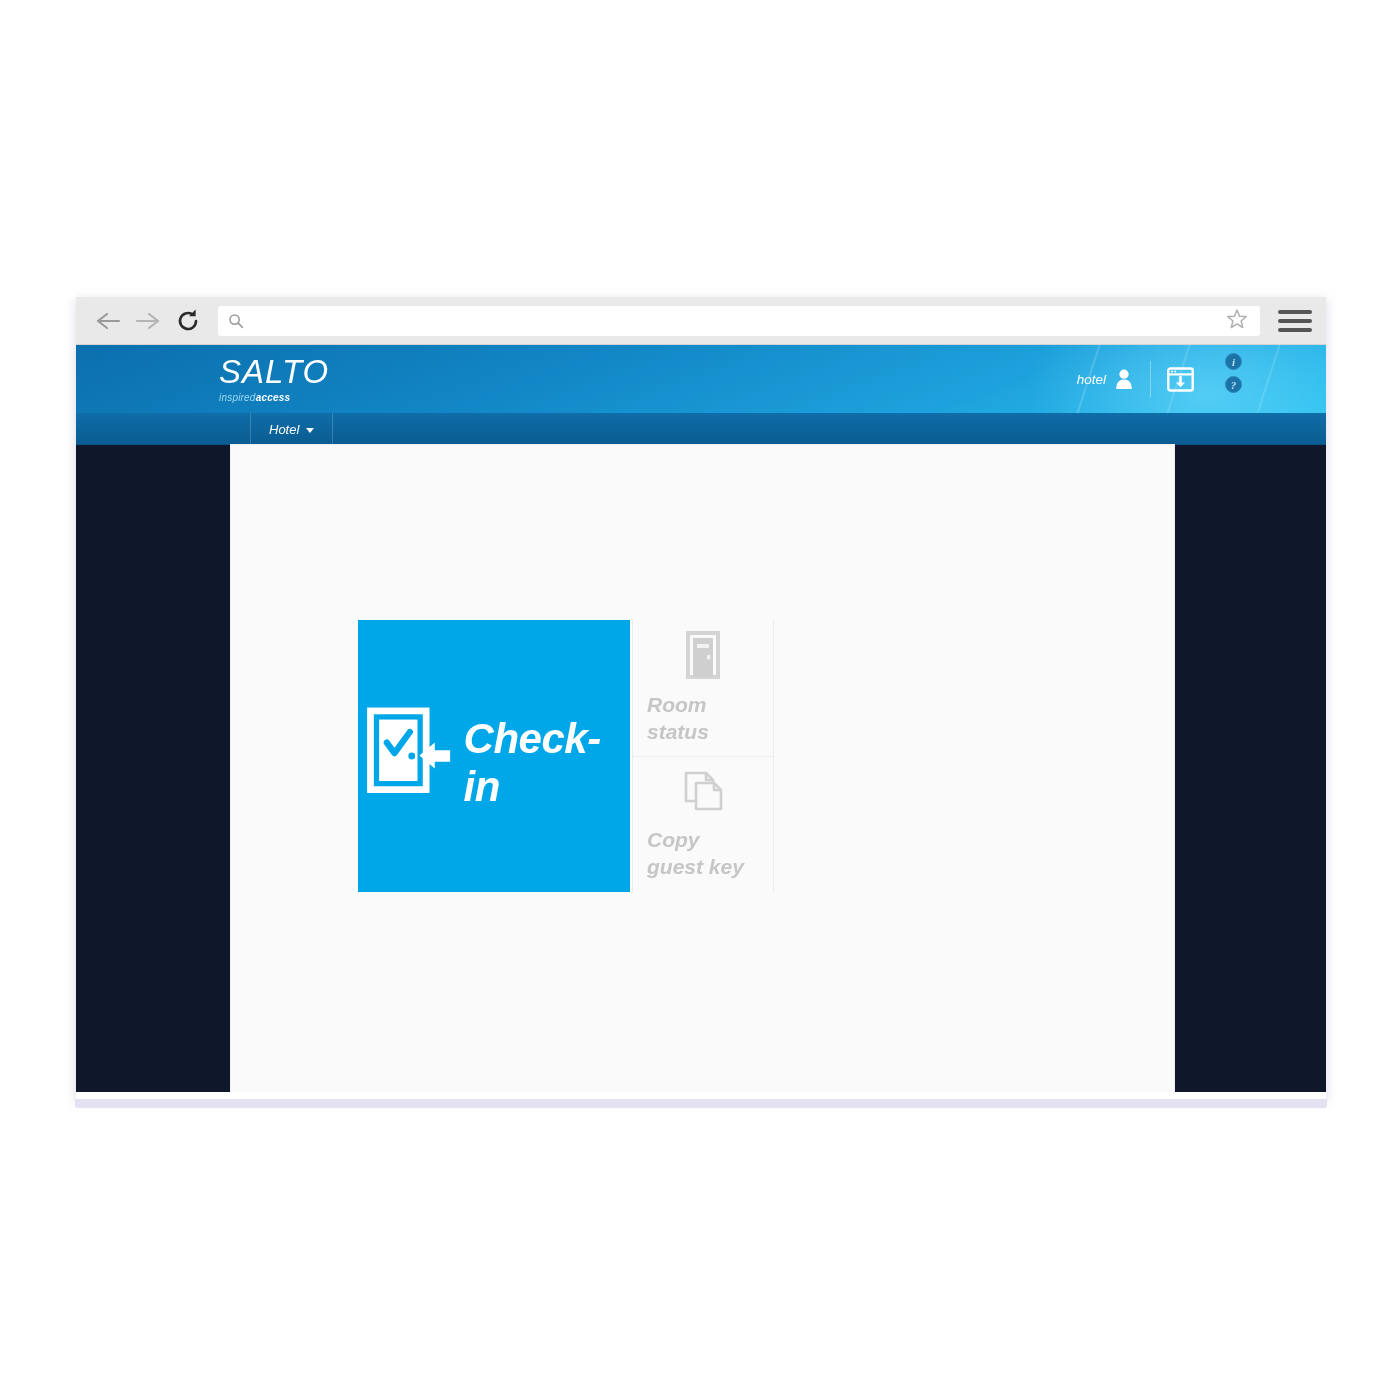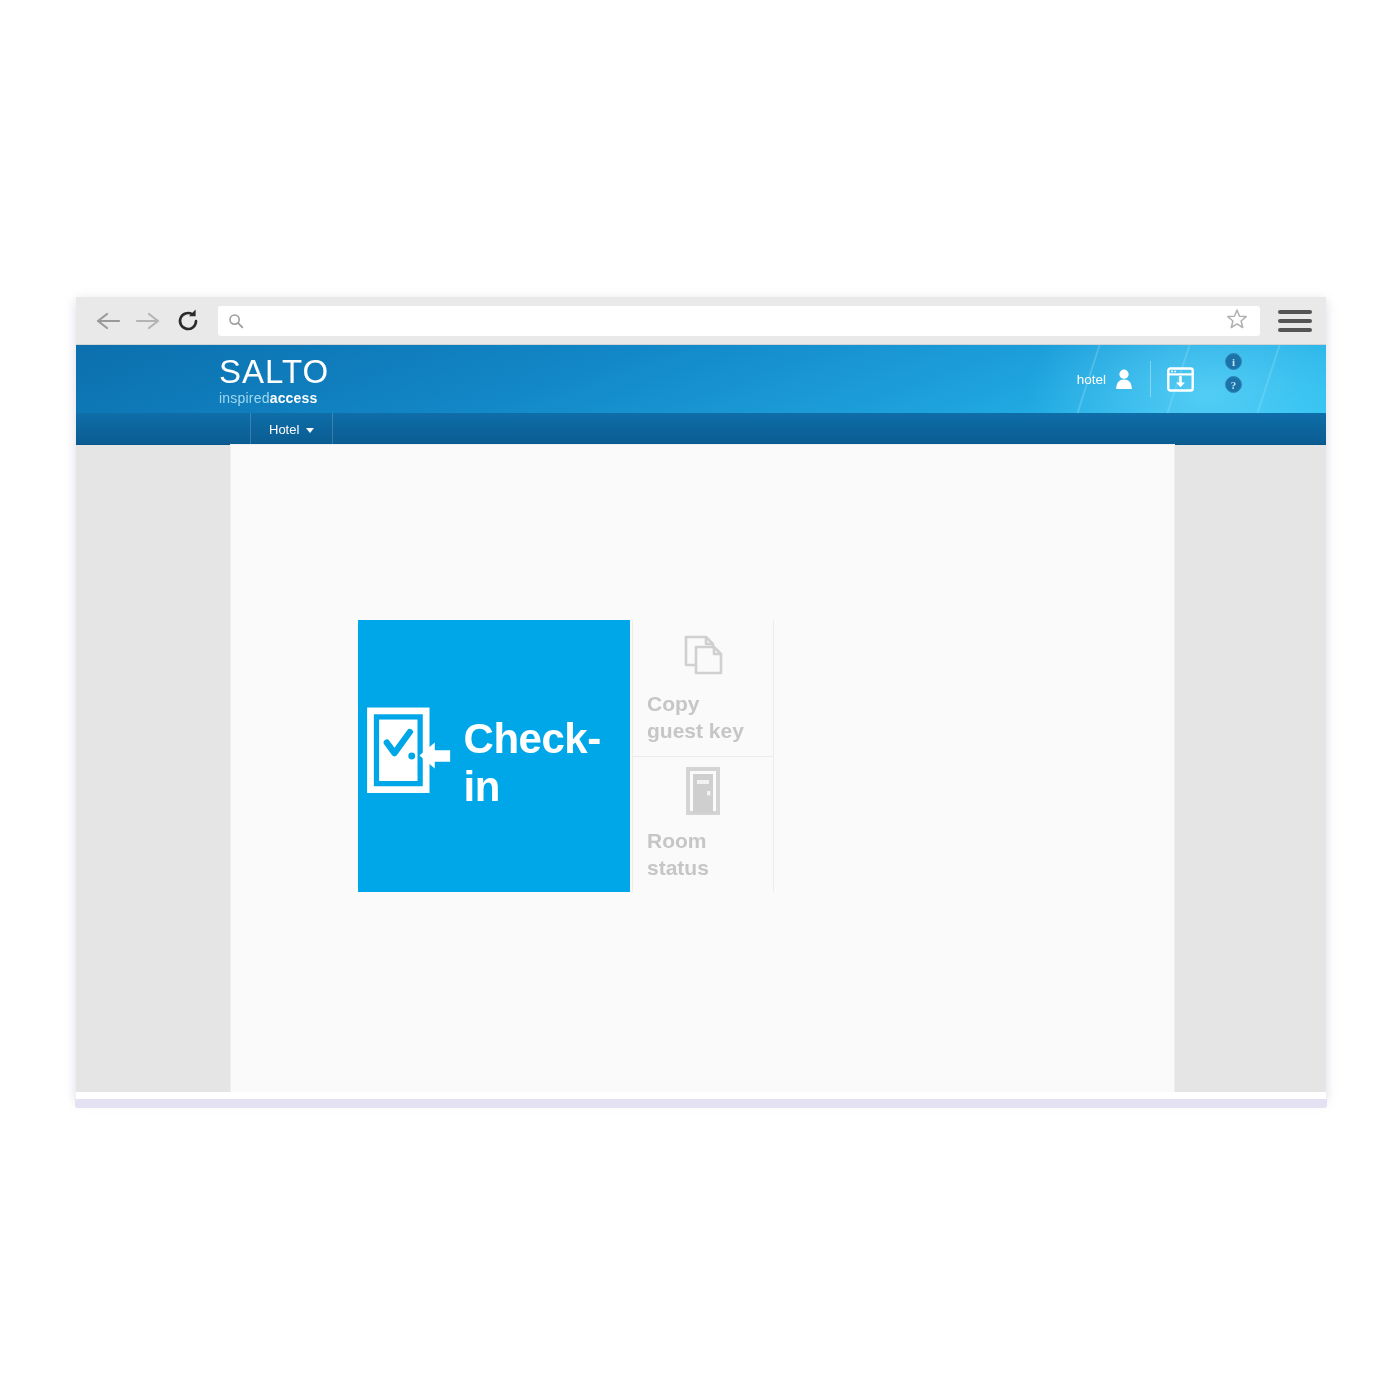--- a/index.html
+++ b/index.html
@@ -169,22 +169,23 @@
     display:flex; flex-direction:column; justify-content:center; gap:5px;
     margin-left: 12px;
     cursor: pointer;
   }
   .menu-btn i { display:block; height:4px; background:#555; border-radius:2px; }
 
   
   .app {
     position: relative;
     height: 747px;
-    background: #e5e5e5;
+    background: #0f172a;
     overflow: hidden;
+    font-style: italic;
   }
 
   .app-header {
     position: relative;
     height: 68px;
     background: linear-gradient(160deg, #0c6fad 0%, #1286c6 38%, #1ea2dd 72%, #2bc0f0 100%);
     overflow: hidden;
   }
   .app-header .streak {
     position: absolute;
@@ -212,21 +213,21 @@
     user-select: none;
   }
   .logo-main {
     font-size: 33px;
     font-weight: 400;
     letter-spacing: 1px;
     line-height: 34px;
     font-family: "Liberation Sans", sans-serif;
   }
   .logo-sub {
-    font-size: 14px;
+    font-size: 10px;
     line-height: 14px;
     letter-spacing: .2px;
     margin-top: 2px;
   }
   .logo-sub .i { color: #9ed9f2; }
   .logo-sub .a { color: #ffffff; font-weight: 700; }
 
   .header-right {
     position: absolute;
     right: 116px;
@@ -488,41 +489,41 @@
               <path d="M30 38 L38 49 L54 27" stroke="#00a7e8" stroke-width="6.5" fill="none" stroke-linecap="round" stroke-linejoin="round"></path>
               <circle cx="56" cy="52" r="3.6" fill="#00a7e8"></circle>
               <path d="M96 46 L96 58 L80 58 L80 65 L64 51.5 L80 38 L80 46 Z" fill="#ffffff"></path>
             </svg>
             <div class="label">Check-in</div>
           </div>
 
           <div class="tile-midcol">
             <div class="tile-small">
               <span class="ico">
+                <svg width="36" height="48" viewBox="0 0 36 48">
+                  <rect x="3" y="2" width="30" height="44" fill="none" stroke="#d4d4d4" stroke-width="4"></rect>
+                  <rect x="8" y="7" width="20" height="39" fill="#cfcfcf"></rect>
+                  <rect x="12" y="13" width="12" height="4" fill="#f2f2f2"></rect>
+                  <rect x="22" y="24" width="3.4" height="4.4" fill="#f2f2f2"></rect>
+                </svg>
+              </span>
+              <div class="label">Room status</div>
+            </div>
+
+            <div class="tile-small">
+              <span class="ico">
                 <svg width="46" height="46" viewBox="0 0 46 46">
                   <path d="M6 5 H26 L33 12 V33 H6 Z" fill="none" stroke="#d0d0d0" stroke-width="2.6" stroke-linejoin="round"></path>
                   <path d="M26 5 V12 H33" fill="none" stroke="#d0d0d0" stroke-width="2.6" stroke-linejoin="round"></path>
                   <path d="M16 15 H34 L41 22 V41 H16 Z" fill="#fafafa" stroke="#d0d0d0" stroke-width="2.6" stroke-linejoin="round"></path>
                   <path d="M34 15 V22 H41" fill="none" stroke="#d0d0d0" stroke-width="2.6" stroke-linejoin="round"></path>
                 </svg>
               </span>
               <div class="label">Copy guest key</div>
             </div>
-
-            <div class="tile-small">
-              <span class="ico">
-                <svg width="36" height="48" viewBox="0 0 36 48">
-                  <rect x="3" y="2" width="30" height="44" fill="none" stroke="#d4d4d4" stroke-width="4"></rect>
-                  <rect x="8" y="7" width="20" height="39" fill="#cfcfcf"></rect>
-                  <rect x="12" y="13" width="12" height="4" fill="#f2f2f2"></rect>
-                  <rect x="22" y="24" width="3.4" height="4.4" fill="#f2f2f2"></rect>
-                </svg>
-              </span>
-              <div class="label">Room status</div>
-            </div>
           </div>
 
 
         </div>
       </div>
 
     </div>
   </div>
 </div>
 

